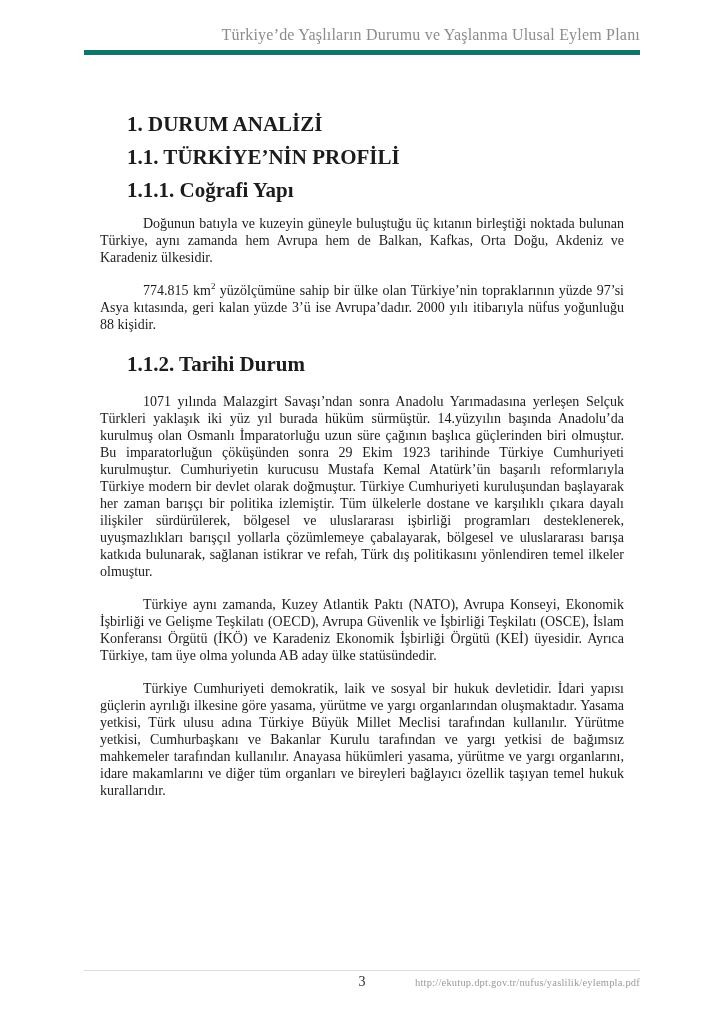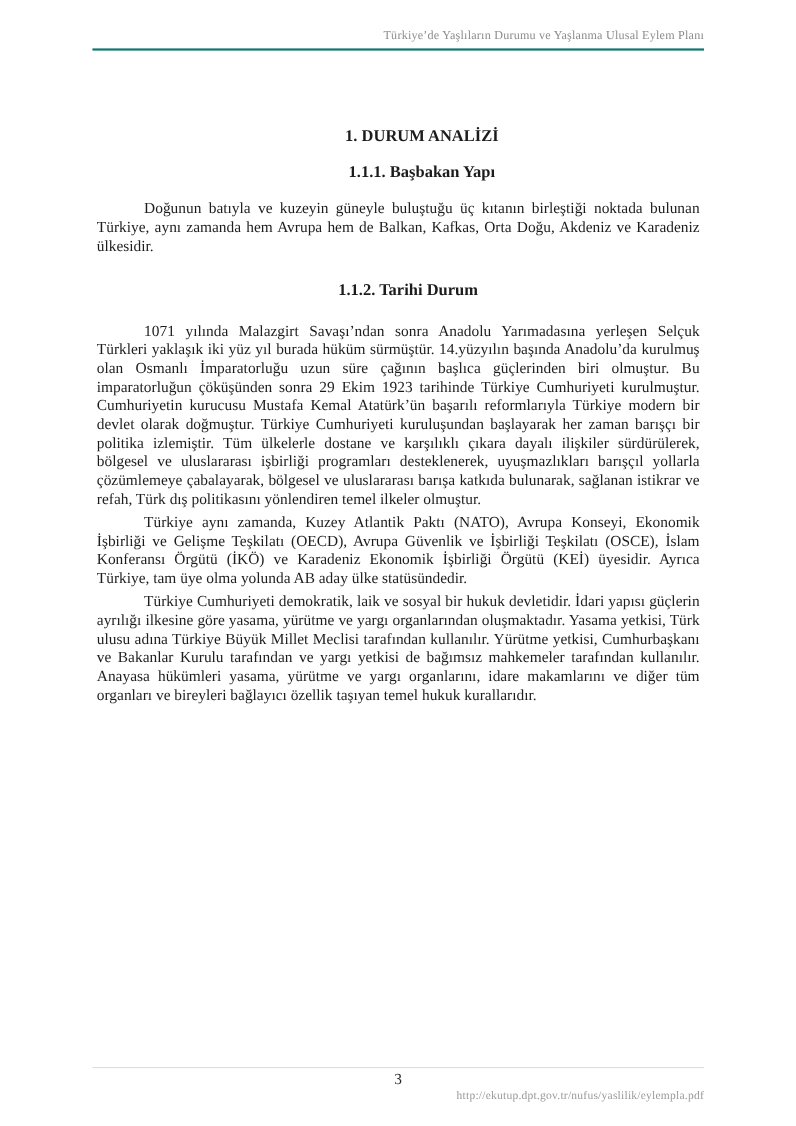--- a/index.html
+++ b/index.html
@@ -16,51 +16,51 @@
     color: #1c1c1c;
     overflow: hidden;
   }
   
   .page-header {
     position: absolute;
     top: 26px;
     left: 84px;
     width: 556px;
     text-align: right;
-    font-size: 11px;
+    font-size: 16px;
     color: #8c8c8c;
     padding-bottom: 6px;
-    border-bottom: 2px solid #0f766e;
+    border-bottom: 5px solid #0f766e;
     letter-spacing: 0.2px;
   }
   
   .content {
     position: absolute;
     top: 116px;
     left: 84px;
     width: 556px;
     font-size: 14px;
     line-height: 17px;
     text-align: justify;
   }
   .heading {
-    font-size: 15px;
+    font-size: 21px;
     font-weight: bold;
     line-height: 17px;
     margin: 16px 0 16px 43px;
-    text-align: center;
+    text-align: left;
   }
   .heading.first {
     margin-top: 0;
   }
   .heading.section {
-    margin: 23px 0 20px 18px;
+    margin: 23px 0 20px 43px;
   }
   p.body-par {
-    margin: 4px;
+    margin: 16px;
     text-indent: 43px;
   }
   p.body-par sup {
     font-size: 9px;
     line-height: 0;
     vertical-align: super;
   }
   
   .page-footer {
     position: absolute;
@@ -74,44 +74,46 @@
   .footer-page-number {
     display: block;
     text-align: center;
     font-size: 14px;
     color: #2b2b2b;
     line-height: 16px;
   }
   .footer-url {
     position: absolute;
     right: 0;
-    top: 20px;
+    top: 6px;
     font-size: 10.5px;
     color: #9a9a9a;
     letter-spacing: 0.2px;
   }
 </style>
 </head>
 <body>
 
 <div class="page">
 
   <div class="page-header">
     <span>Türkiye’de Yaşlıların Durumu ve Yaşlanma Ulusal Eylem Planı</span>
   </div>
 
   <div class="content">
 
     <div class="heading first">1. DURUM ANALİZİ</div>
 
+    <div class="heading">1.1. TÜRKİYE’NİN PROFİLİ</div>
 
-    <div class="heading">1.1.1. Başbakan Yapı</div>
+    <div class="heading">1.1.1. Coğrafi Yapı</div>
 
     <p class="body-par">Doğunun batıyla ve kuzeyin güneyle buluştuğu üç kıtanın birleştiği noktada bulunan Türkiye, aynı zamanda hem Avrupa hem de Balkan, Kafkas, Orta Doğu, Akdeniz ve Karadeniz ülkesidir.</p>
 
+    <p class="body-par"><span>774.815 km</span><sup>2</sup><span> yüzölçümüne sahip bir ülke olan Türkiye’nin topraklarının yüzde 97’si Asya kıtasında, geri kalan yüzde 3’ü ise Avrupa’dadır. 2000 yılı itibarıyla nüfus yoğunluğu 88 kişidir.</span></p>
 
     <div class="heading section">1.1.2. Tarihi Durum</div>
 
     <p class="body-par">1071 yılında Malazgirt Savaşı’ndan sonra Anadolu Yarımadasına yerleşen Selçuk Türkleri yaklaşık iki yüz yıl burada hüküm sürmüştür. 14.yüzyılın başında Anadolu’da kurulmuş olan Osmanlı İmparatorluğu uzun süre çağının başlıca güçlerinden biri olmuştur. Bu imparatorluğun çöküşünden sonra 29 Ekim 1923 tarihinde Türkiye Cumhuriyeti kurulmuştur. Cumhuriyetin kurucusu Mustafa Kemal Atatürk’ün başarılı reformlarıyla Türkiye modern bir devlet olarak doğmuştur. Türkiye Cumhuriyeti kuruluşundan başlayarak her zaman barışçı bir politika izlemiştir. Tüm ülkelerle dostane ve karşılıklı çıkara dayalı ilişkiler sürdürülerek, bölgesel ve uluslararası işbirliği programları desteklenerek, uyuşmazlıkları barışçıl yollarla çözümlemeye çabalayarak, bölgesel ve uluslararası barışa katkıda bulunarak, sağlanan istikrar ve refah, Türk dış politikasını yönlendiren temel ilkeler olmuştur.</p>
 
     <p class="body-par">Türkiye aynı zamanda, Kuzey Atlantik Paktı (NATO), Avrupa Konseyi, Ekonomik İşbirliği ve Gelişme Teşkilatı (OECD), Avrupa Güvenlik ve İşbirliği Teşkilatı (OSCE), İslam Konferansı Örgütü (İKÖ) ve Karadeniz Ekonomik İşbirliği Örgütü (KEİ) üyesidir. Ayrıca Türkiye, tam üye olma yolunda AB aday ülke statüsündedir.</p>
 
 
     <p class="body-par">Türkiye Cumhuriyeti demokratik, laik ve sosyal bir hukuk devletidir. İdari yapısı güçlerin ayrılığı ilkesine göre yasama, yürütme ve yargı organlarından oluşmaktadır. Yasama yetkisi, Türk ulusu adına Türkiye Büyük Millet Meclisi tarafından kullanılır. Yürütme yetkisi, Cumhurbaşkanı ve Bakanlar Kurulu tarafından ve yargı yetkisi de bağımsız mahkemeler tarafından kullanılır. Anayasa hükümleri yasama, yürütme ve yargı organlarını, idare makamlarını ve diğer tüm organları ve bireyleri bağlayıcı özellik taşıyan temel hukuk kurallarıdır.</p>
 

